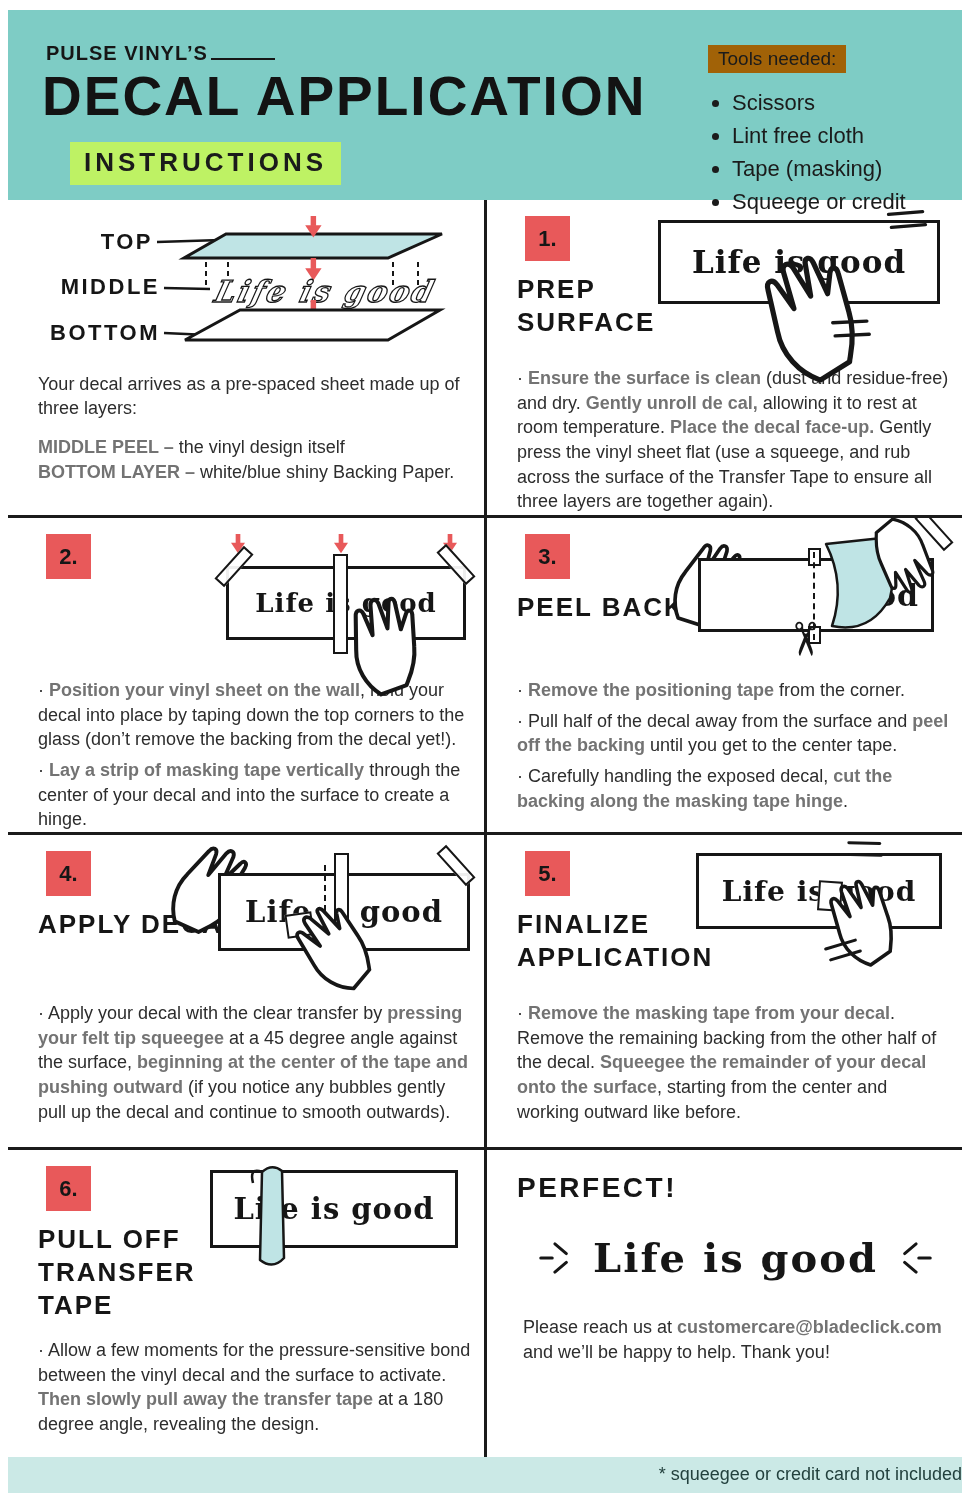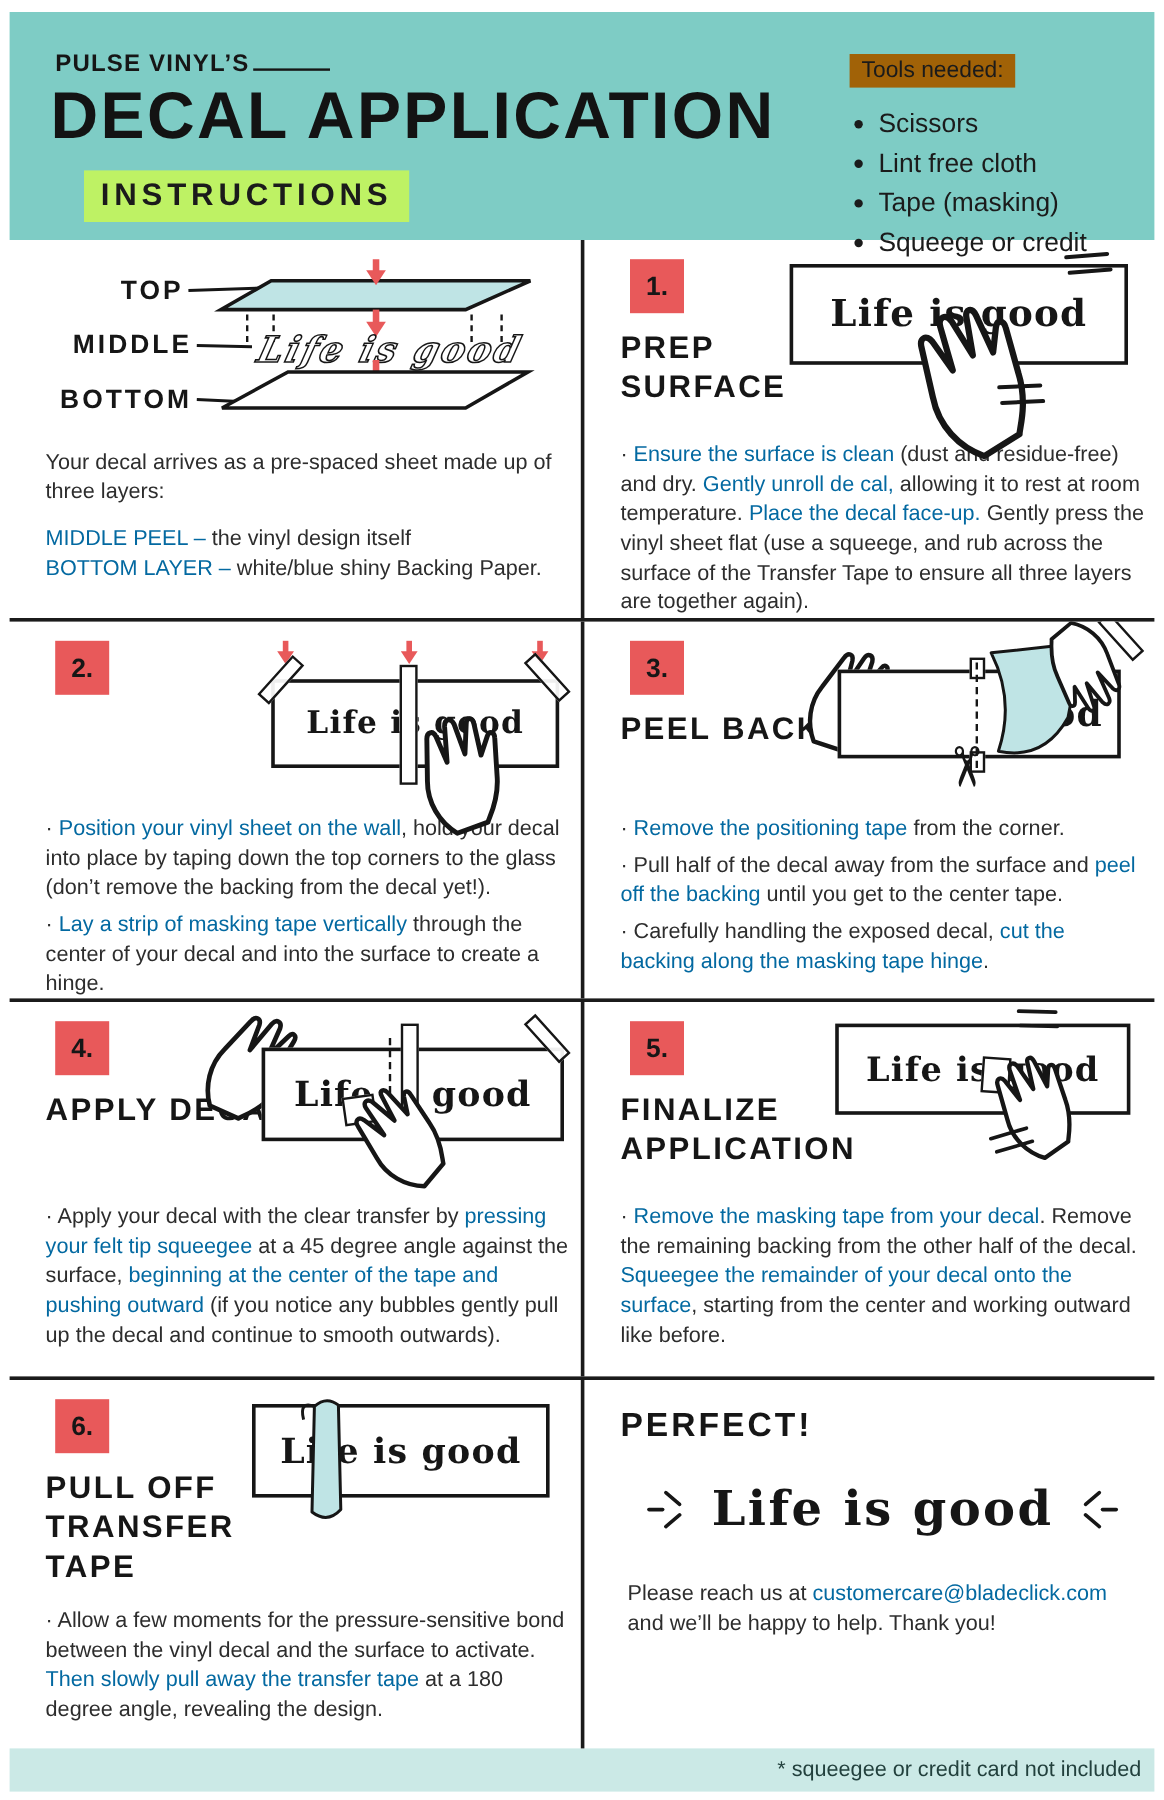--- a/index.html
+++ b/index.html
@@ -1,18 +1,18 @@
 <!DOCTYPE html>
 <html><head>
 <meta charset="utf-8">
 <style>
   html,body{margin:0;padding:0;background:#ffffff;}
   body{width:970px;height:1500px;position:relative;font-family:"Liberation Sans",sans-serif;color:#2d2d2d;overflow:hidden;}
   .page{position:absolute;inset:0;padding:10px 8px 0;box-sizing:border-box;}
-  b{font-weight:normal;color:#0369a1;}
+  b{font-weight:bold;color:#737373;}
 
   
   .header{position:relative;background:#7ECCC5;height:190px;}
   .brand-line{position:absolute;left:38px;top:32px;font-size:20px;font-weight:bold;letter-spacing:1px;color:#161616;}
   .brand-underline{display:inline-block;width:64px;height:3px;border-bottom:2.5px solid #161616;margin-left:3px;}
   .main-title{position:absolute;left:34px;top:54px;margin:0;font-size:55px;font-weight:800;letter-spacing:2px;color:#131313;white-space:nowrap;}
   .subtitle-badge{position:absolute;left:38px;top:132px;background:#bef264;padding:5px 14px 7px;font-size:26px;font-weight:bold;letter-spacing:4px;color:#1b1b1b;margin-left:24px;}
   .tools{position:absolute;left:700px;top:38px;width:250px;}
   .tools-label{background:#a16207;padding:3px 10px 4px;font-size:19px;color:#1b1b1b;}
   .tools ul{margin:16px 0 0;padding-left:24px;font-size:22px;line-height:1.5;color:#1b1b1b;}
@@ -42,21 +42,21 @@
   .intro-desc{margin:20px 0 0;font-size:18px;line-height:1.35;}
   .intro-layers{margin-top:14px;}
   .intro-layers p{margin:0;font-size:18px;line-height:1.39;}
 
   
   .perfect-title{margin:6px 0 0;font-size:28px;font-weight:bold;letter-spacing:2.5px;color:#161616;}
   .perfect-decal{display:flex;align-items:center;justify-content:center;gap:24px;margin:30px 0 34px;font-family:"DejaVu Serif",serif;font-weight:700;font-size:40px;letter-spacing:2px;color:#161616;}
   .perfect-p{margin:0 0 16px;font-size:18px;line-height:1.4;}
 
   
-  .footer{background:#CBE9E6;height:36px;line-height:34px;text-align:right;padding-right:11px;font-size:18px;color:#22403d;margin-top:0;}
+  .footer{background:#CBE9E6;height:36px;line-height:34px;text-align:right;padding-right:0;font-size:18px;color:#22403d;margin-top:0;}
 
   .defs-sprite{position:absolute;width:0;height:0;overflow:hidden;}
 </style>
 </head>
 <body>
 
 <svg class="defs-sprite" aria-hidden="true">
   <defs>
     <path id="hand-path" d="M13 70 C5 60 2 46 7 33 L15 10 C16.5 5 20.5 5.6 21 10 L22 27 L28 6 C29.5 1.5 33.5 2 34 6.5 L34 26 L41 9 C42.5 5 46 6 45.5 10.5 L43 30 L50.5 20.5 C53 17.5 55.6 19.6 54.5 23 L48 45 C44 60 34 68 33 70 Z" fill="#ffffff" stroke="#161616" stroke-width="3" stroke-linejoin="round"></path>
     <g id="rarrow-shape" fill="#E8595A">

